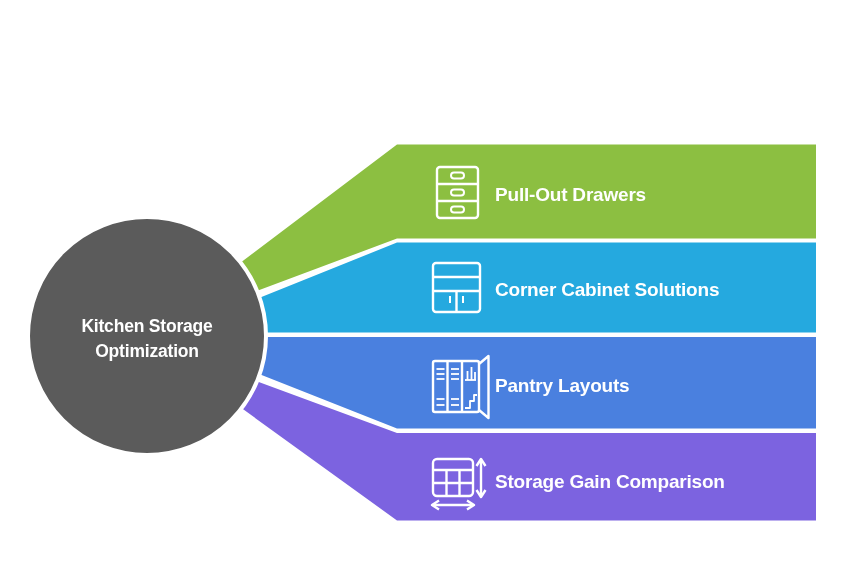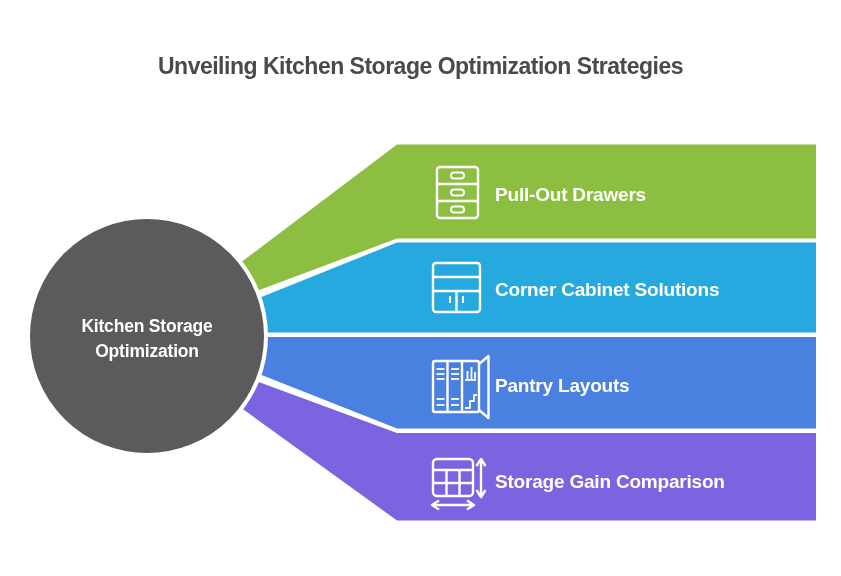--- a/index.html
+++ b/index.html
@@ -51,21 +51,20 @@
     fill: none;
     stroke-width: 2.4;
     stroke-linejoin: round;
   }
 </style>
 </head>
 <body>
 
 <div class="stage">
 
-  <div class="page-title">Unveiling Kitchen Storage Optimization Strategies</div>
 
   <svg class="diagram" width="841" height="576" viewBox="0 0 841 576">
 
     <polygon points="150,331 397,144.5 816,144.5 816,238.5 397,238.5" fill="#8CBF41"></polygon>
     <polygon points="150,342 397,242.5 816,242.5 816,332.5 252,332.5" fill="#25A9DF"></polygon>
     <polygon points="252,337 816,337 816,428.5 397,428.5 150,331" fill="#4A80DF"></polygon>
     <polygon points="150,342 397,433 816,433 816,520.5 397,520.5" fill="#7C63E0"></polygon>
 
     <circle cx="147" cy="336" r="119" stroke="#FFFFFF" stroke-width="4" fill="#5B5B5B"></circle>
     <text class="circle-label" x="147" y="332">Kitchen Storage</text>

